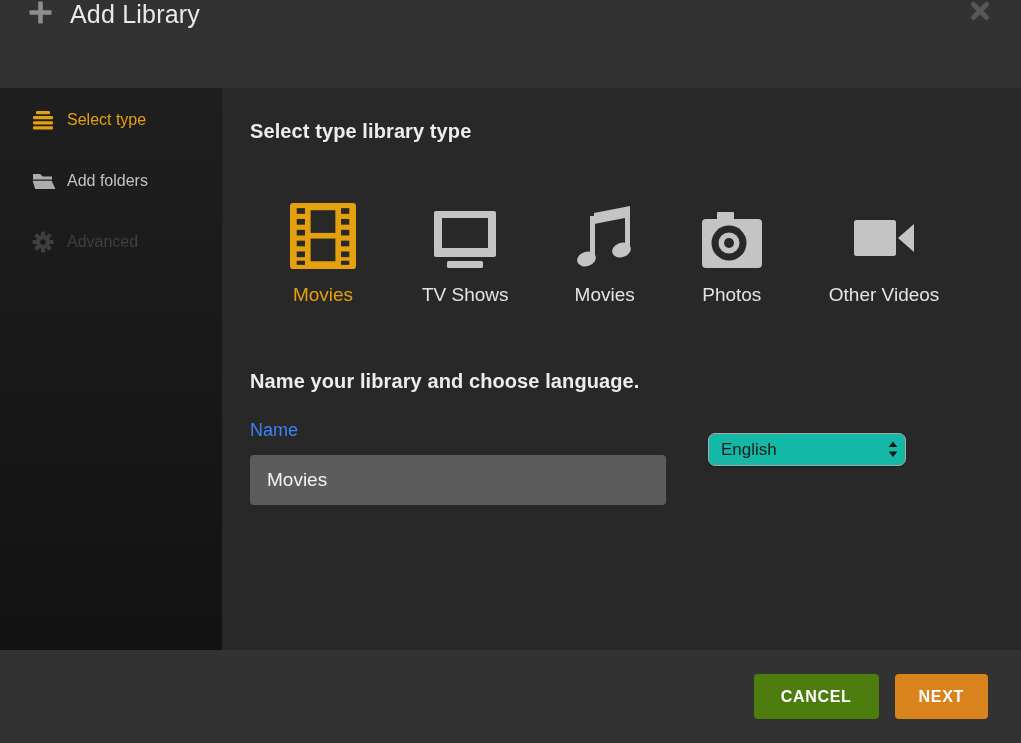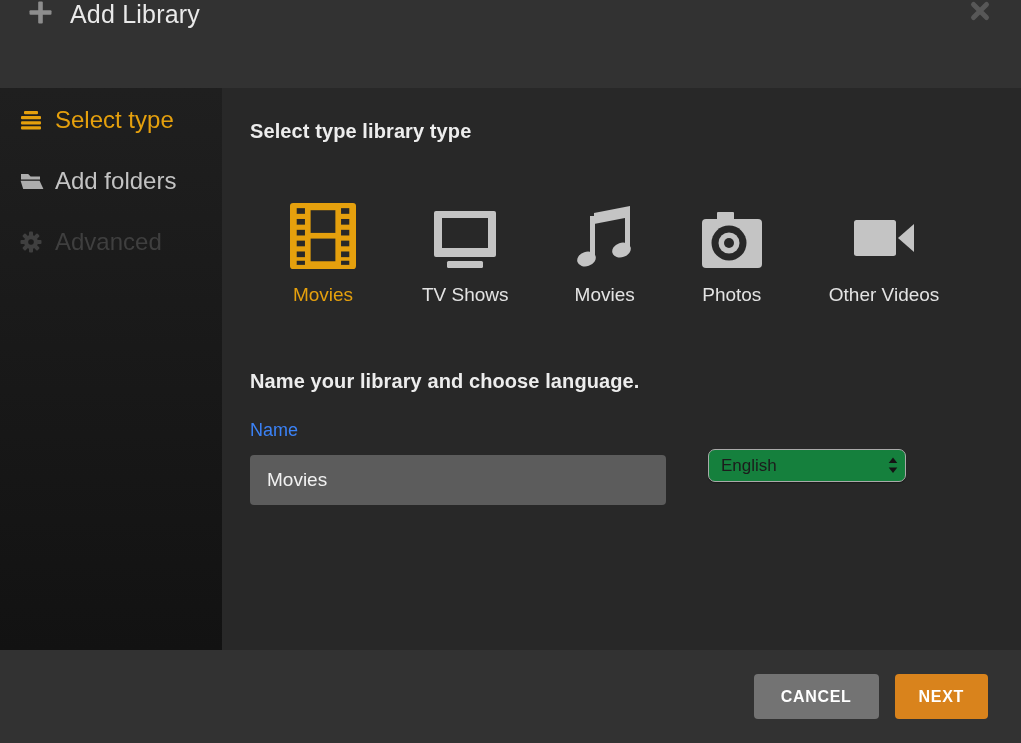--- a/index.html
+++ b/index.html
@@ -15,22 +15,22 @@
   .header { flex: 0 0 88px; background: #323232; display: flex; padding: 0 30px 0 28px; }
   .plus-wrap { display: flex; margin-right: 17px; }
   .title { font-size: 25px; font-weight: 400; color: #e9e9e9; letter-spacing: 0.2px; }
   .close-btn { margin-left: auto; display: flex; cursor: pointer; }
 
   
   .body { flex: 1 1 auto; display: flex; min-height: 0; }
 
   
   .sidebar { flex: 0 0 222px; background: linear-gradient(#1f1f1f, #121212); padding-top: 12px; }
-  .side-item { display: flex; align-items: center; height: 40px; padding-left: 20px; margin-bottom: 21px;
-               font-size: 24px; color: #c3c3c3; cursor: pointer; }
+  .side-item { display: flex; align-items: center; height: 40px; padding-left: 32px; margin-bottom: 21px;
+               font-size: 16px; color: #c3c3c3; cursor: pointer; }
   .side-item .s-icon { width: 24px; margin-right: 11px; display: flex; align-items: center; color: #adadad; }
   .side-item.active { color: #e5a00d; }
   .side-item.active .s-icon { color: #e5a00d; }
   .side-item.disabled { color: #3f3f3f; cursor: default; }
   .side-item.disabled .s-icon { color: #3f3f3f; }
 
   
   .main { flex: 1 1 auto; padding: 32px 28px 0 28px; }
   .section-heading { font-size: 20px; font-weight: 600; color: #ededed; letter-spacing: 0.1px; }
   .type-row { display: flex; gap: 66px; margin: 60px 0 0 40px; }
@@ -44,35 +44,35 @@
   .form-row { display: flex; margin-top: 27px; }
   .field-label { display: block; font-size: 18px; color: #3b82f6; }
   .name-input {
     display: block; margin-top: 14px; width: 416px; height: 50px;
     background: #5c5c5c; border: none; border-radius: 4px;
     color: #f2f2f2; font-size: 19px; padding: 0 17px;
     font-family: "Liberation Sans", "DejaVu Sans", sans-serif; outline: none;
   }
   .lang-group { margin-left: 42px; }
   .select {
-    margin-top: 29px; width: 198px; height: 33px; background: #15803d;
+    margin-top: 13px; width: 198px; height: 33px; background: #14b8a6;
     border: 1px solid #a9a9a9; border-radius: 7px;
     display: flex; align-items: center; padding: 0 7px 0 12px;
     font-size: 17px; color: #1c1c1c; cursor: pointer;
     box-shadow: 0 1px 1px rgba(0,0,0,0.35);
   }
   .select .sel-arrows { margin-left: auto; display: flex; }
 
   
   .footer { flex: 0 0 93px; background: #323232; display: flex; align-items: center;
             justify-content: flex-end; gap: 16px; padding-right: 33px; }
   .btn { height: 45px; border: none; border-radius: 4px; color: #ffffff; font-weight: 700;
          font-size: 16px; letter-spacing: 0.7px; cursor: pointer;
          font-family: "Liberation Sans", "DejaVu Sans", sans-serif; }
-  .btn.cancel { background: #737373; padding: 0 27px; }
+  .btn.cancel { background: #4d7c0f; padding: 0 27px; }
   .btn.next { background: #d9831c; padding: 0 24px; }
 </style>
 </head>
 <body>
 
 <div class="dialog">
 
   <div class="header">
     <span class="plus-wrap">
       <svg width="25" height="25" viewBox="0 0 25 25">

